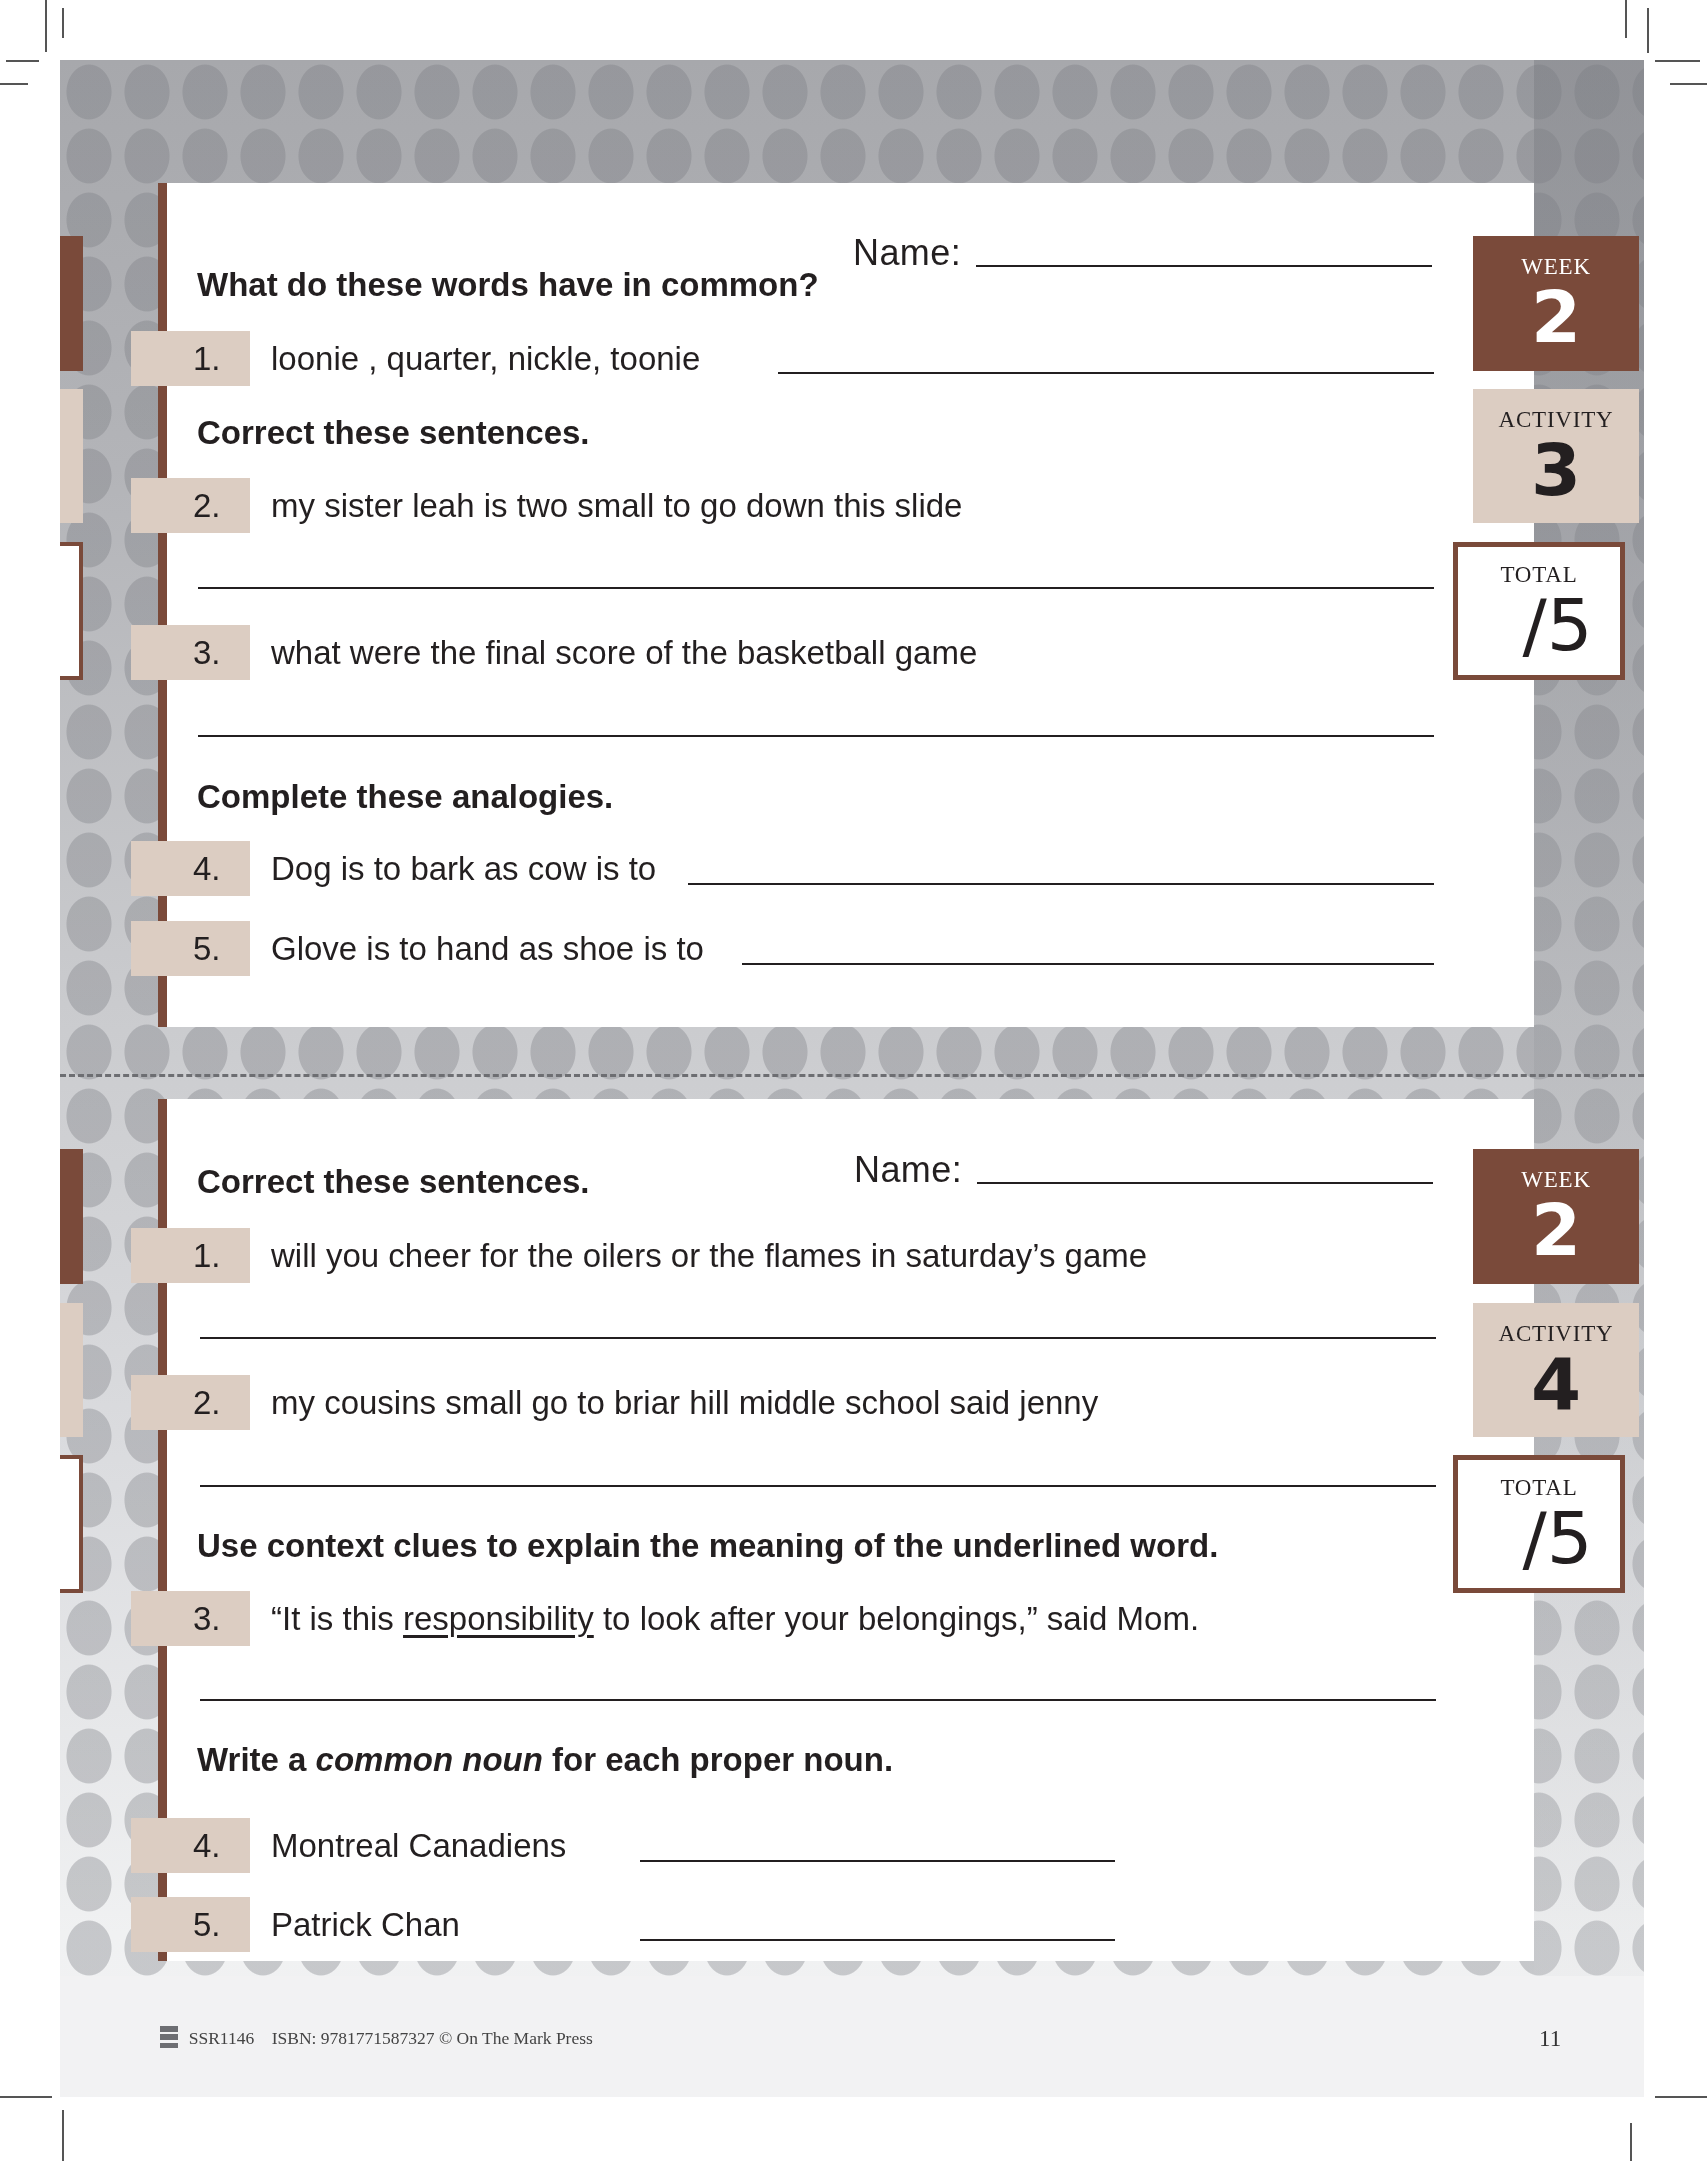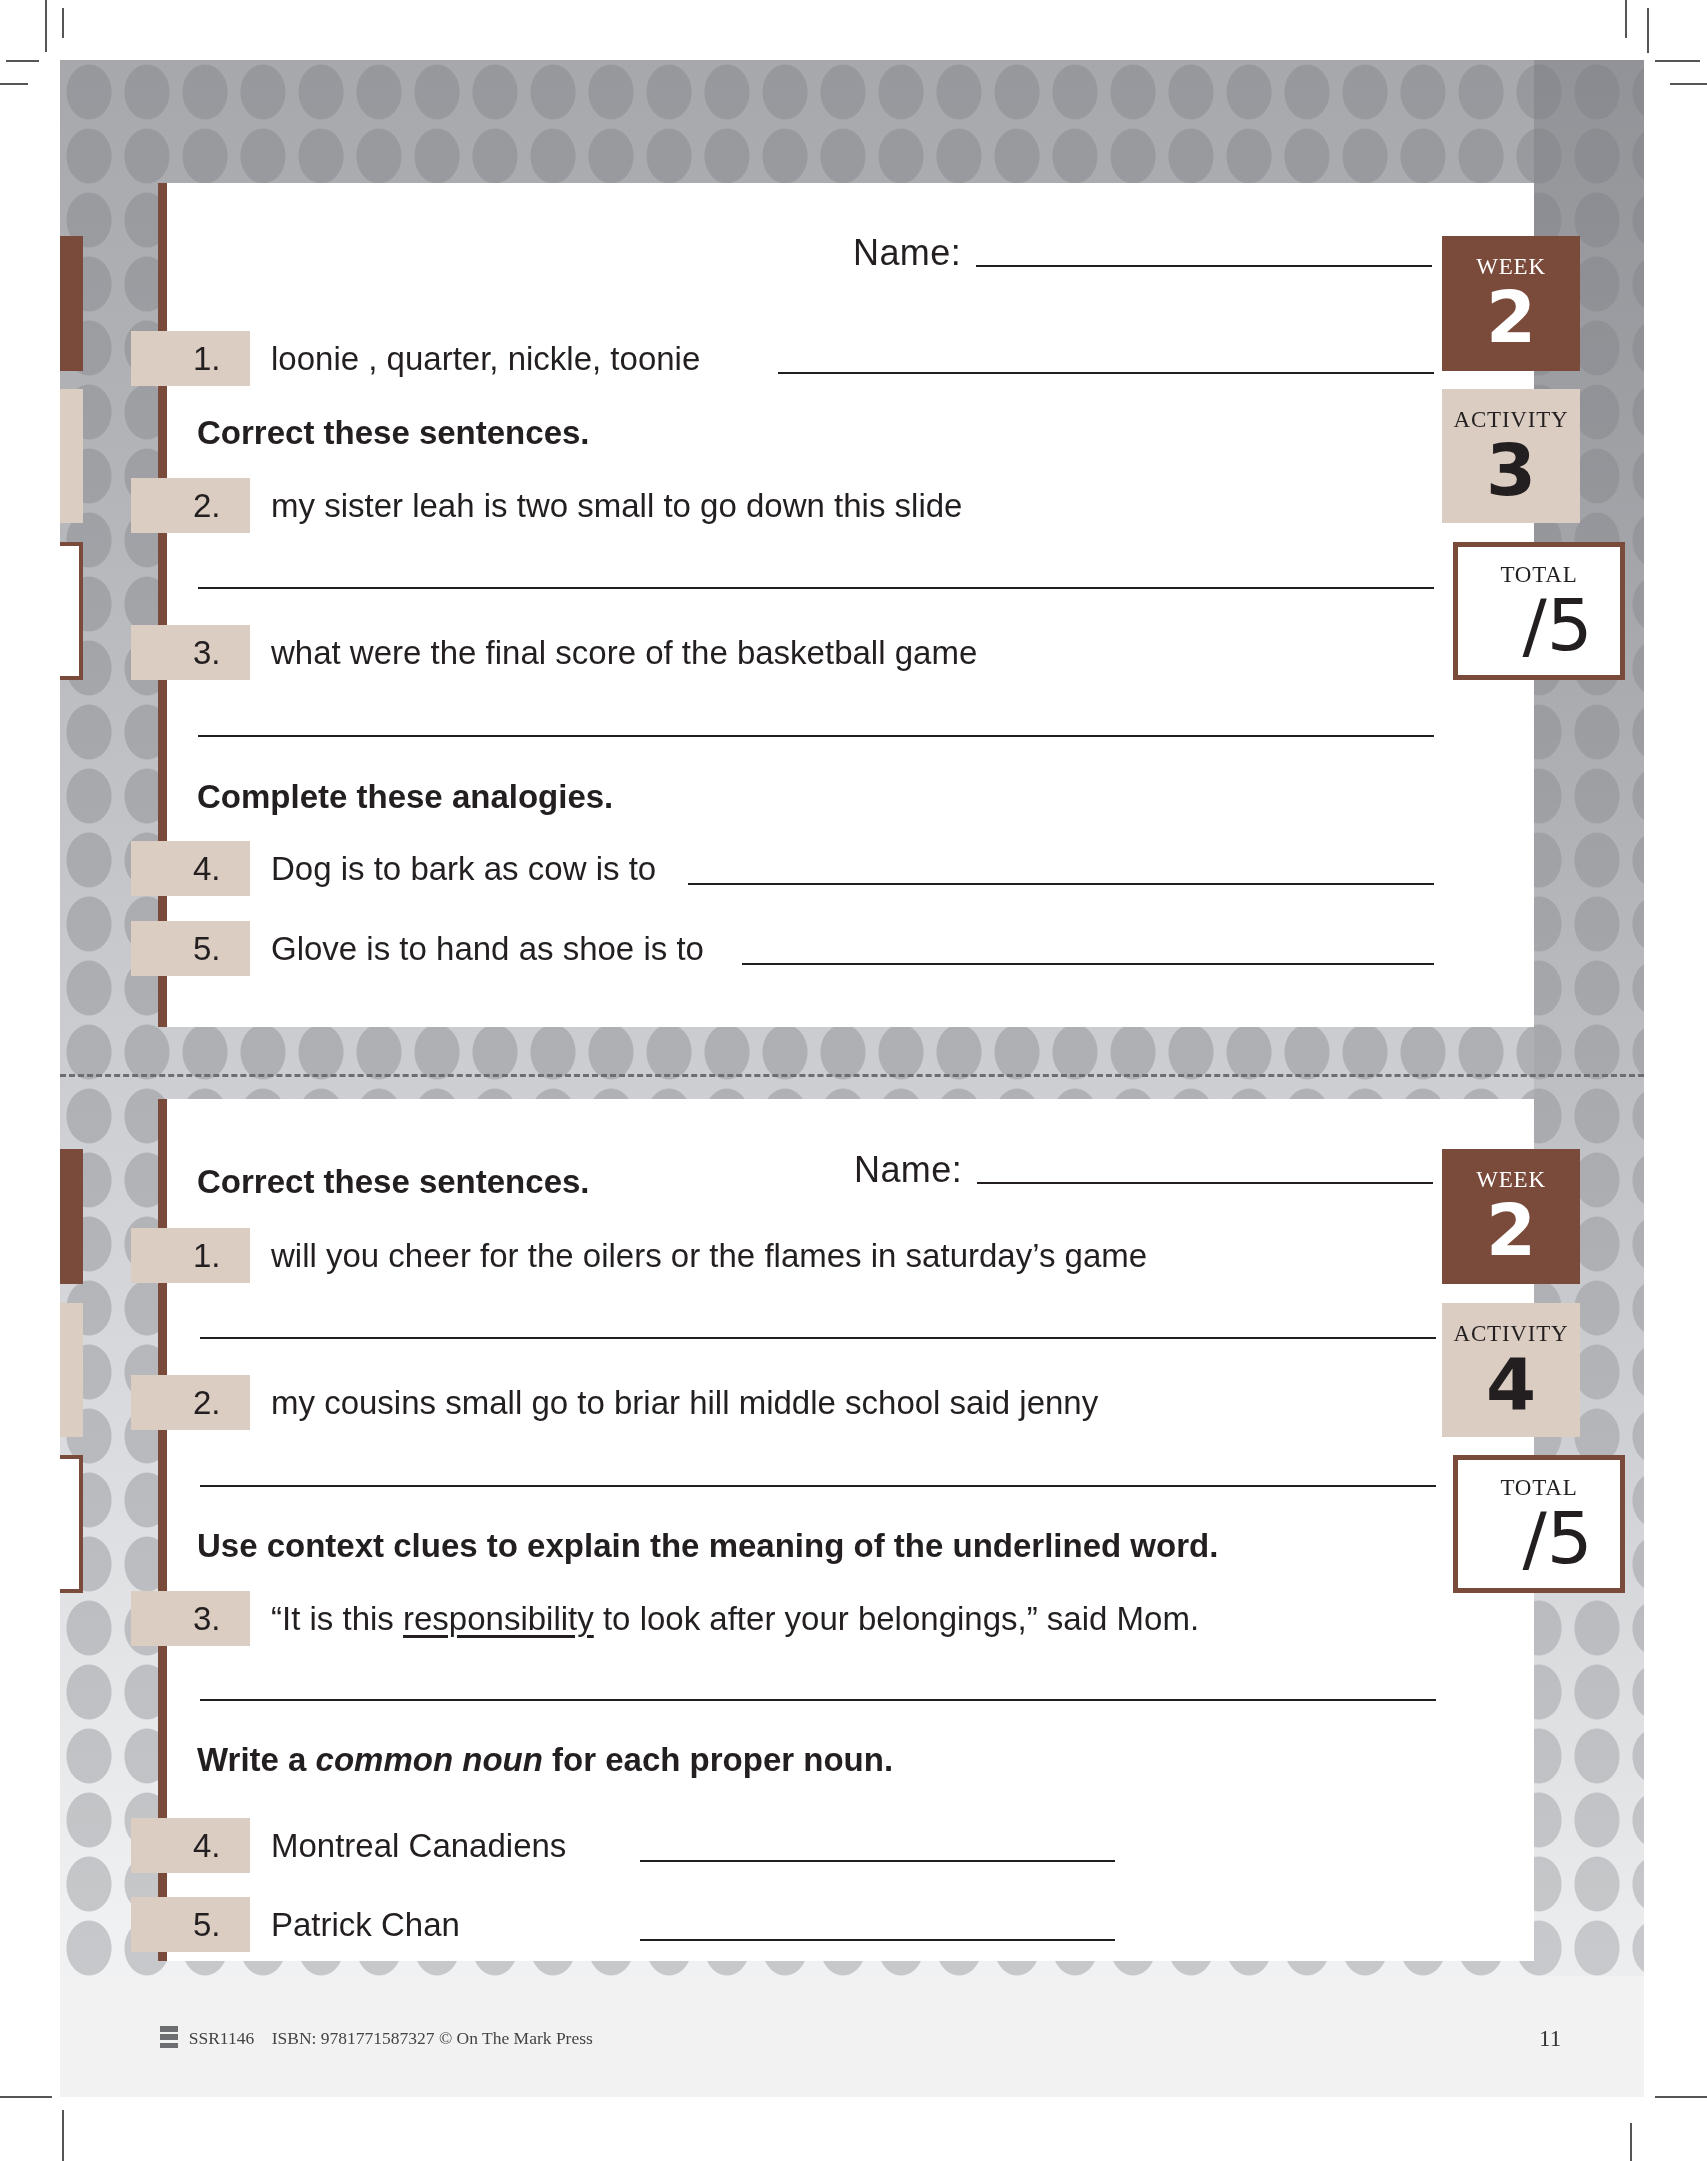--- a/index.html
+++ b/index.html
@@ -43,21 +43,21 @@
 
   .qnum {
     position: absolute; left: -27.5px; width: 119px; height: 55px; background: #dccdc2;
     font-size: 33px; display: flex; align-items: center; justify-content: flex-end; padding-right: 29px;
   }
   .qtext { position: absolute; left: 113px; font-size: 33px; white-space: nowrap; line-height: 55px; height: 55px; }
   .qtext u { text-decoration: underline; text-underline-offset: 5px; }
   .ans-line { position: absolute; height: 0; border-bottom: 2.5px solid #231f20; }
 
   
-  .badge { position: absolute; left: 1442px; width: 138px; text-align: center; font-family: "Liberation Serif", "DejaVu Serif", serif; }
+  .badge { position: absolute; left: 1473px; width: 166px; text-align: center; font-family: "Liberation Serif", "DejaVu Serif", serif; }
   .badge-week { background: #7a4a3a; color: #ffffff; height: 135px; }
   .badge-activity { background: #dccdc2; color: #231f20; height: 134px; }
   .badge-total { background: #ffffff; color: #231f20; border: 5px solid #7a4a3a; height: 138px; left: 1453px; width: 172px; }
   .badge-label { display: block; font-size: 23px; letter-spacing: 0.8px; padding-top: 18.3px; }
   .badge-value { display: block; font-family: "DejaVu Sans", sans-serif; font-size: 72px; font-weight: bold; line-height: 75px; }
   .badge-activity .badge-value { font-weight: bold; }
   .badge-total .badge-label { padding-top: 15px; }
   .badge-total .badge-value { font-weight: normal; font-size: 72px; padding-left: 37px; }
 
   .divider { position: absolute; left: 60px; top: 1074px; width: 1584px; border-top: 3.3px dashed #6d6e72; }
@@ -96,20 +96,21 @@
 <div class="edge-tab edge-outline" style="top:1455px;height:138px;"></div>
 
 <div class="card" style="top:183px;height:844px;">
   <div class="card-bar"></div>
 
   <div class="name-row" style="left:695px;top:16.7px;">
     <span class="name-label">Name:</span>
     <span class="name-line" style="width:456px;"></span>
   </div>
 
+  <div class="heading" style="top:83px;">What do these words have in common?</div>
 
   <div>
     <div class="qnum" style="top:148px;">1.</div>
     <div class="qtext" style="top:148px;">loonie , quarter, nickle, toonie</div>
     <div class="ans-line" style="left:620px;top:189px;width:656px;"></div>
   </div>
 
   <div class="heading" style="top:231px;">Correct these sentences.</div>
 
   <div>

